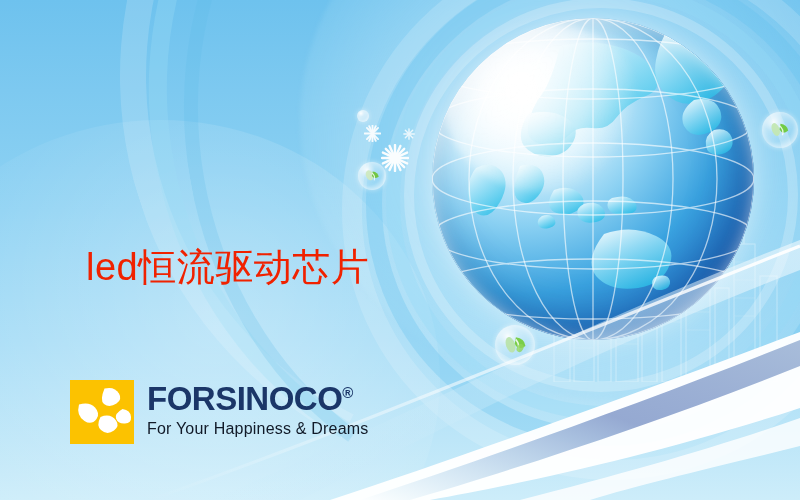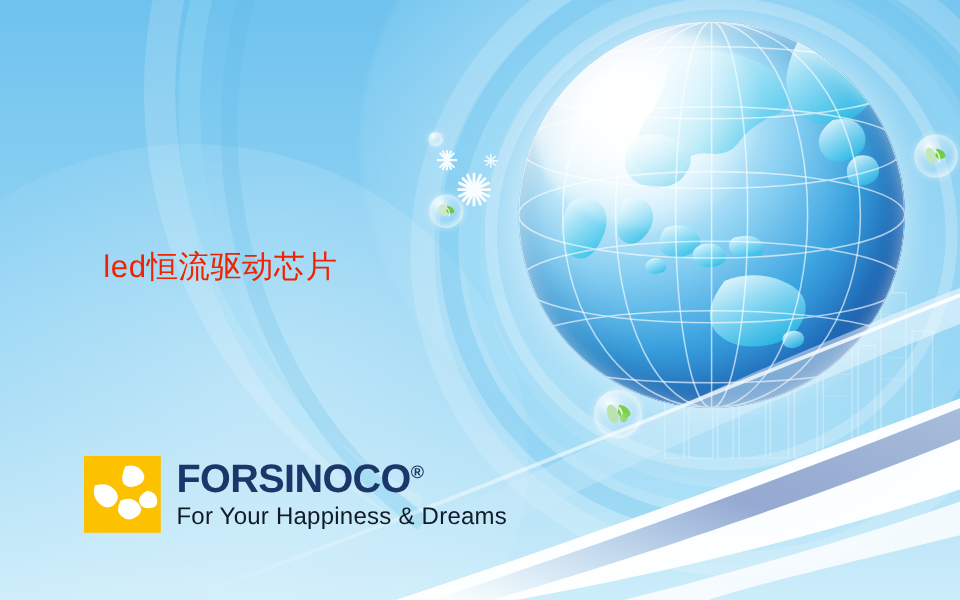--- a/index.html
+++ b/index.html
@@ -121,24 +121,24 @@
     box-shadow: inset 0 0 8px rgba(255,255,255,.85), 0 0 5px rgba(255,255,255,.50);
   }
   .bubble .leaf { position: absolute; inset: 18%; }
 
   
   .star { position: absolute; }
 
   
   .headline {
     position: absolute;
-    left: 86px; top: 163px;
+    left: 86px; top: 181px;
     width: 340px;
     color: #f02200;
-    font-size: 26px;
+    font-size: 38px;
     line-height: 1.52;
     letter-spacing: .5px;
     white-space: pre-line;
     text-align: left;
   }
   .headline .l2 { display: block; padding-left: 14px; }
 
   
   .logo { position: absolute; left: 70px; top: 380px; display: flex; align-items: flex-start; }
   .logo-mark {
@@ -152,21 +152,21 @@
     color: #1b3668;
     font-size: 33px;
     font-weight: bold;
     letter-spacing: -.5px;
     line-height: 1;
     white-space: nowrap;
   }
   .logo-word sup { font-size: 15px; vertical-align: super; font-weight: bold; }
   .logo-tag {
     color: #111a28;
-    font-size: 20px;
+    font-size: 16px;
     letter-spacing: .2px;
     margin-top: 5px;
     white-space: nowrap;
   }
 </style>
 </head>
 <body>
 
 <div id="banner">
 

